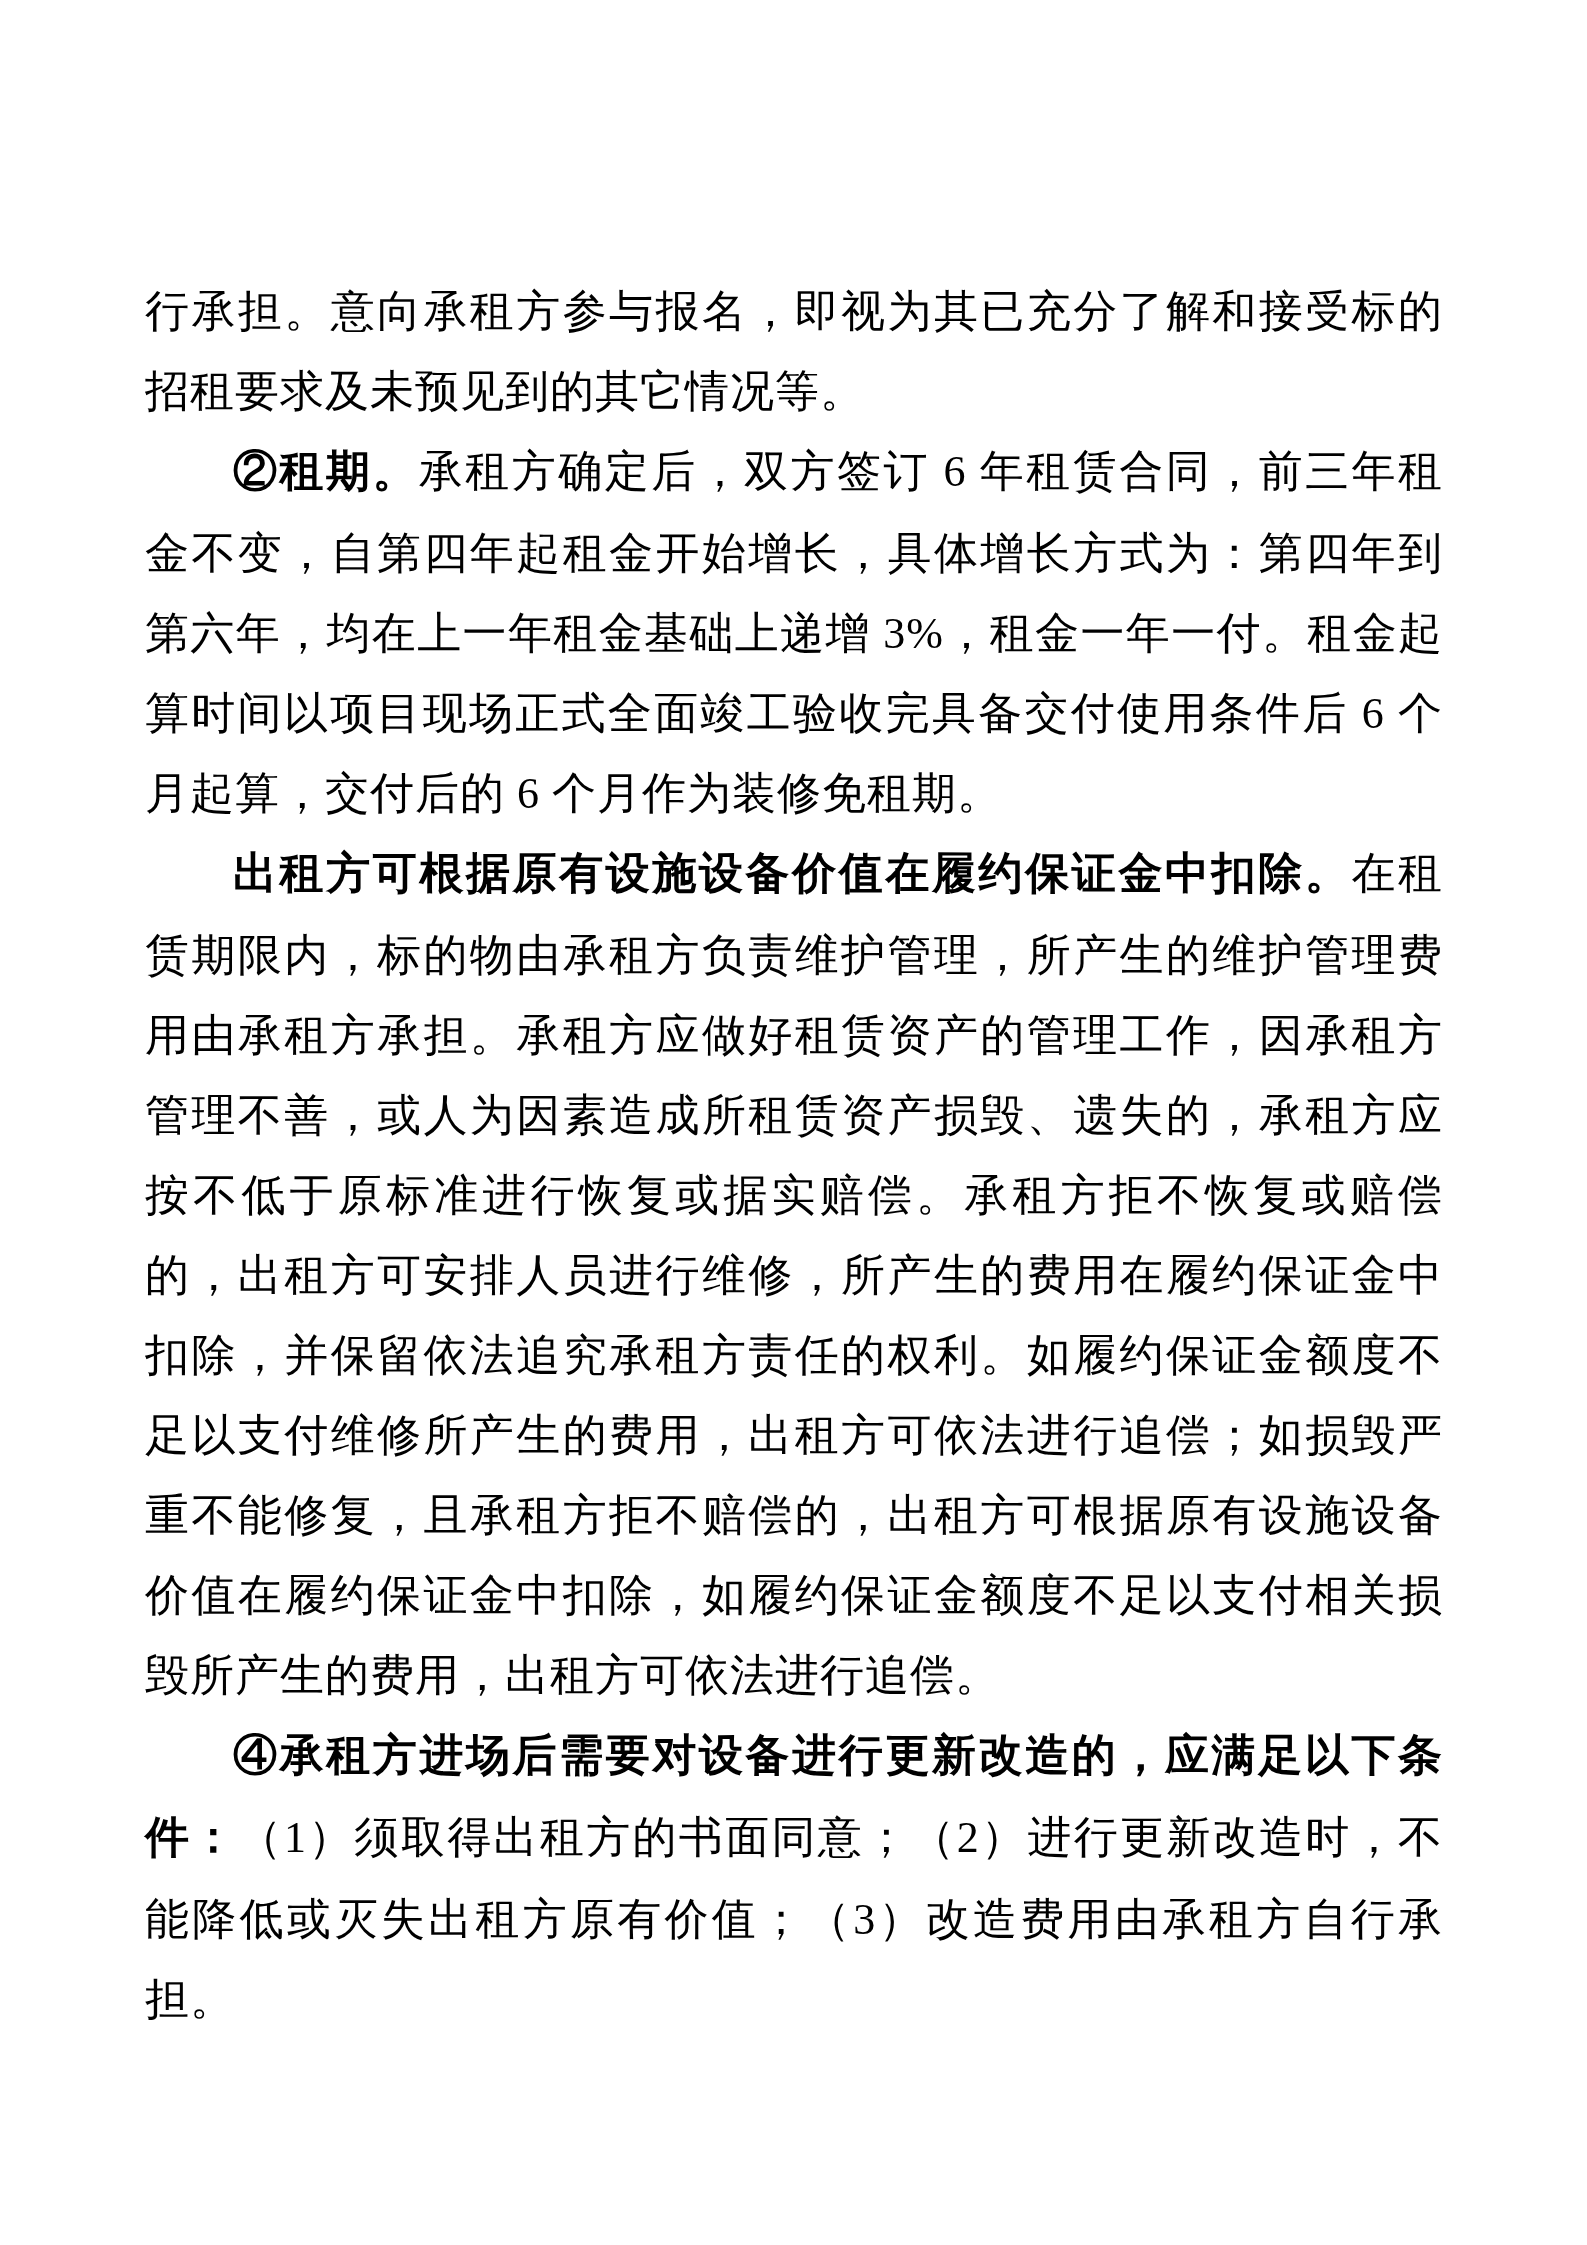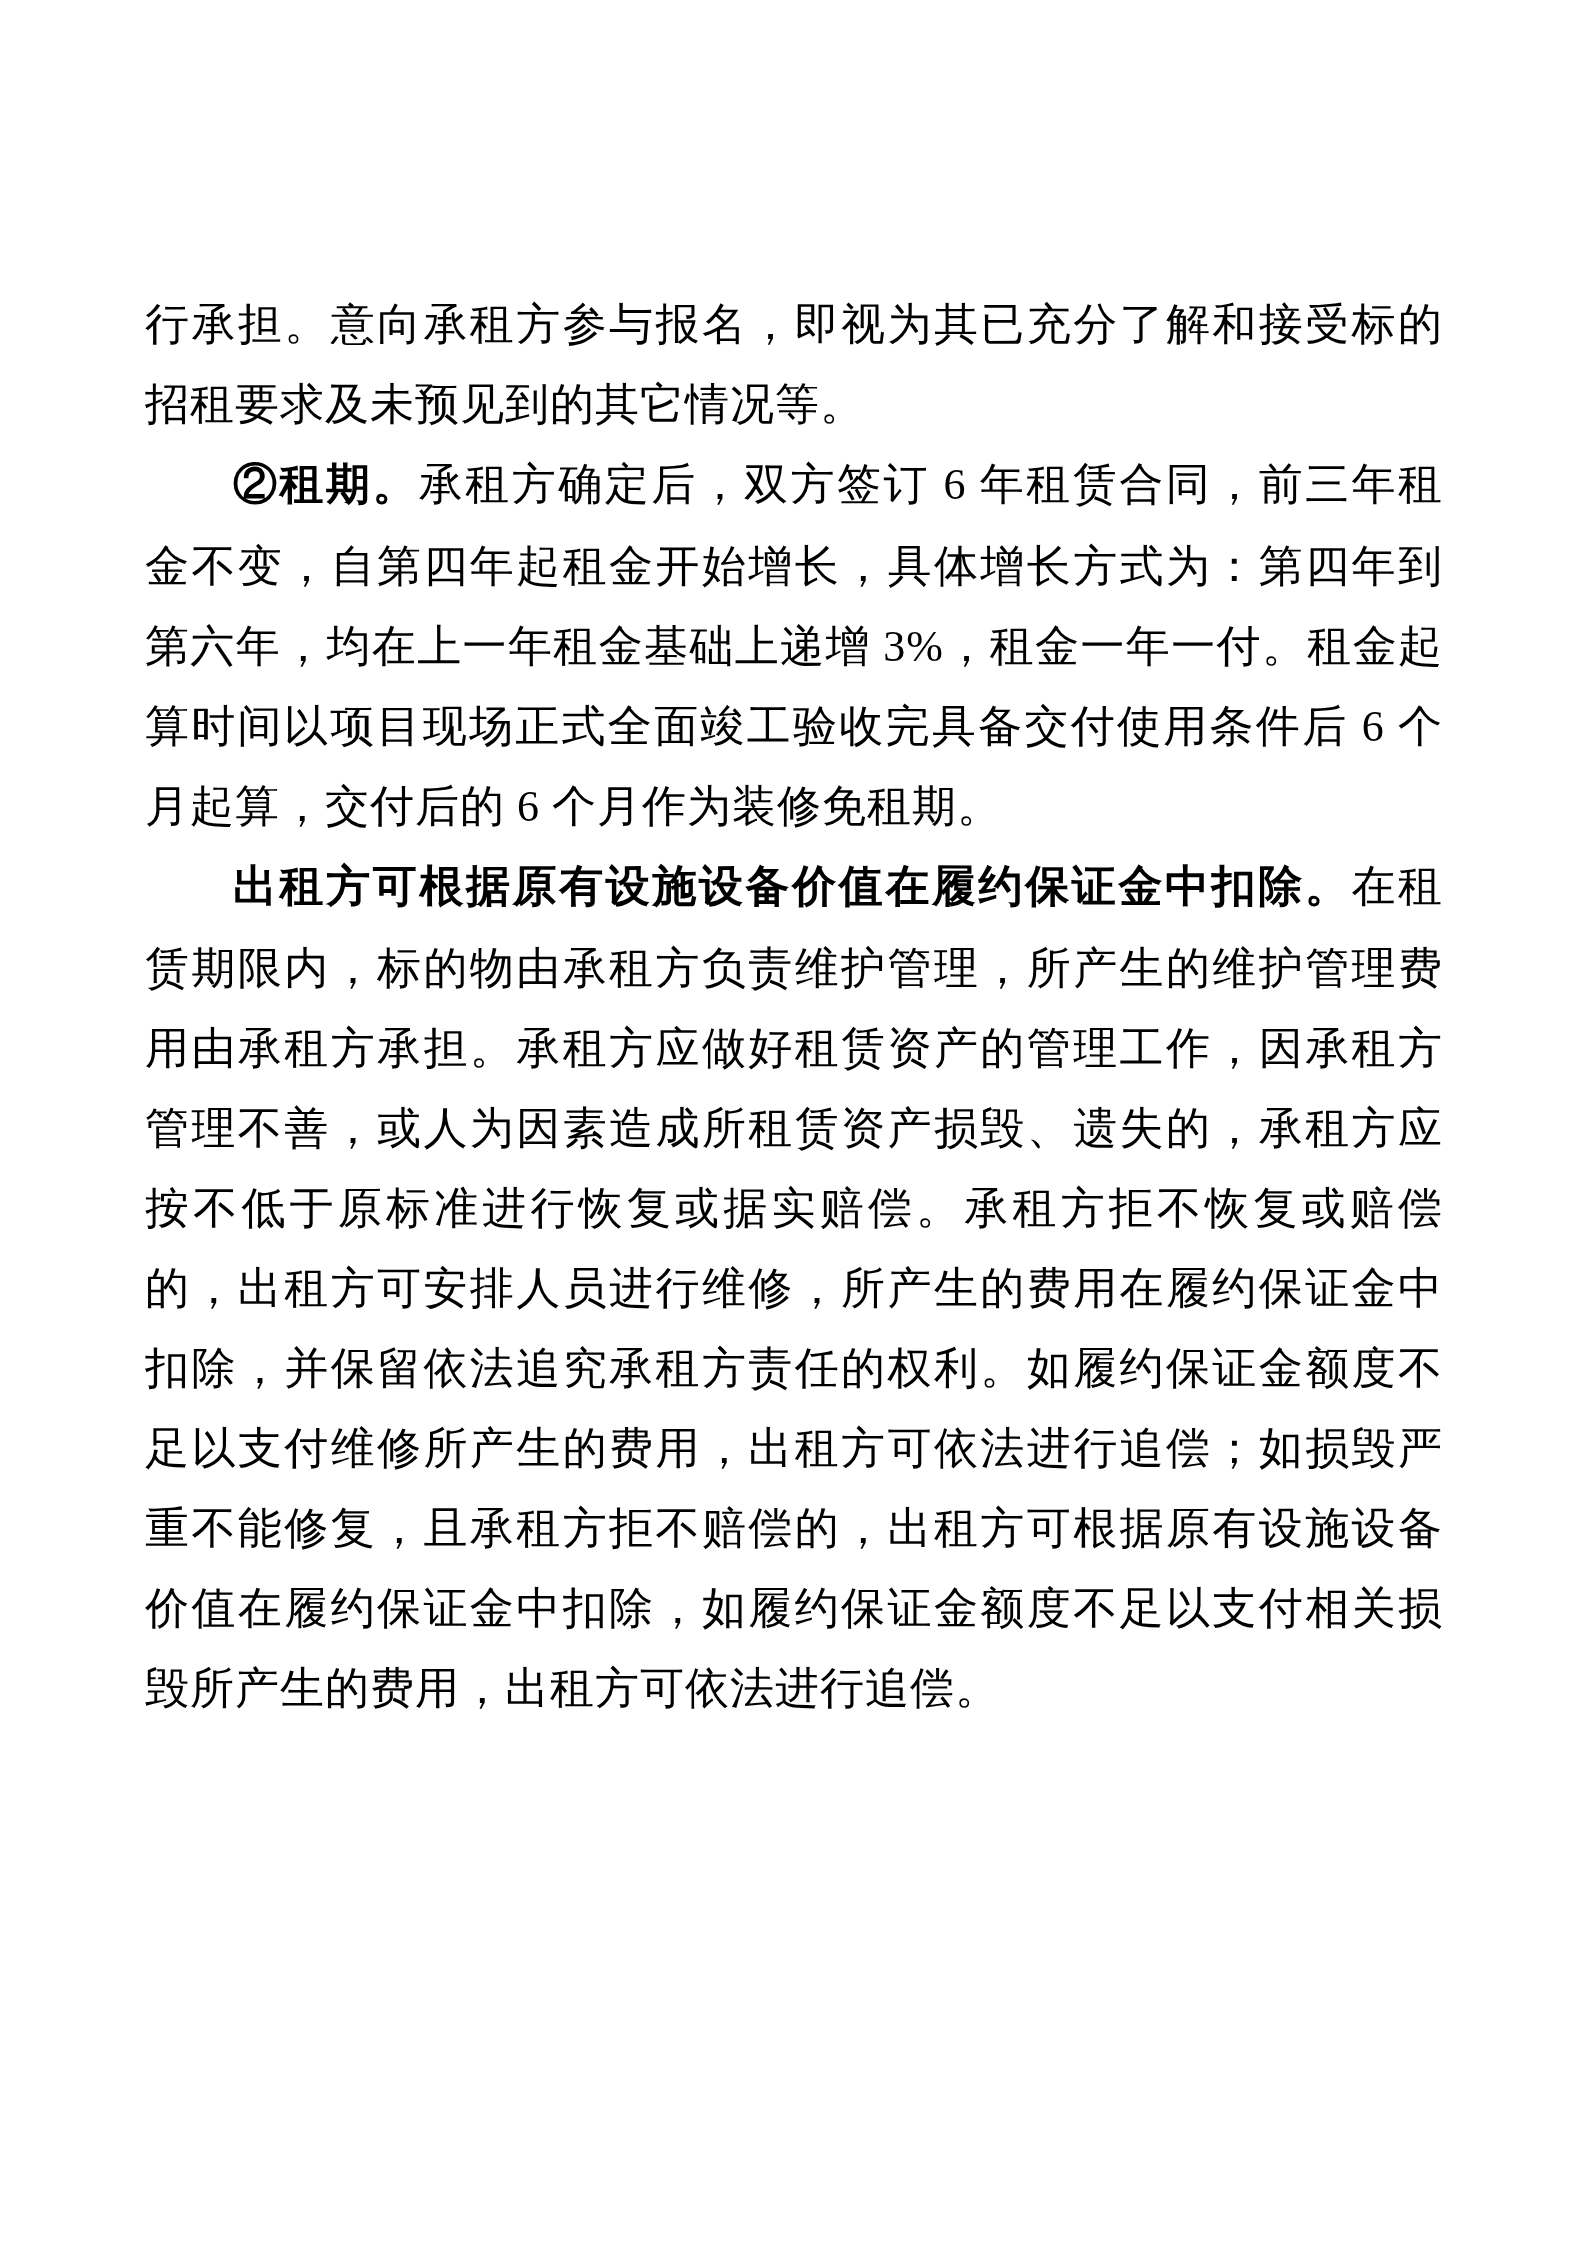--- a/index.html
+++ b/index.html
@@ -11,21 +11,21 @@
     position: relative;
     width: 1587px;
     height: 2245px;
     background: #ffffff;
     overflow: hidden;
     font-family: "Liberation Serif", "DejaVu Serif", serif;
   }
   .content {
     position: absolute;
     left: 145px;
-    top: 285px;
+    top: 272px;
     width: 1298px;
   }
   .para {
     margin: 0;
     padding: 0;
     font-size: 44px;
     line-height: 80px;
     color: #000000;
     text-align: justify;
     text-align-last: left;
@@ -45,15 +45,16 @@
 
 <div class="page">
   <div class="content">
 
     <p class="para"><span>行承担。意向承租方参与报名，即视为其已充分了解和接受标的招租要求及未预见到的其它情况等。</span></p>
 
     <p class="para indent"><span class="lead">②租期。</span><span>承租方确定后，双方签订 6 年租赁合同，前三年租金不变，自第四年起租金开始增长，具体增长方式为：第四年到第六年，均在上一年租金基础上递增 3%，租金一年一付。租金起算时间以项目现场正式全面竣工验收完具备交付使用条件后 6 个月起算，交付后的 6 个月作为装修免租期。</span></p>
 
     <p class="para indent"><span class="lead">出租方可根据原有设施设备价值在履约保证金中扣除。</span><span>在租赁期限内，标的物由承租方负责维护管理，所产生的维护管理费用由承租方承担。承租方应做好租赁资产的管理工作，因承租方管理不善，或人为因素造成所租赁资产损毁、遗失的，承租方应按不低于原标准进行恢复或据实赔偿。承租方拒不恢复或赔偿的，出租方可安排人员进行维修，所产生的费用在履约保证金中扣除，并保留依法追究承租方责任的权利。如履约保证金额度不足以支付维修所产生的费用，出租方可依法进行追偿；如损毁严重不能修复，且承租方拒不赔偿的，出租方可根据原有设施设备价值在履约保证金中扣除，如履约保证金额度不足以支付相关损毁所产生的费用，出租方可依法进行追偿。</span></p>
 
+    <p class="para indent"><span class="lead">④承租方进场后需要对设备进行更新改造的，应满足以下条件：</span><span>（1）须取得出租方的书面同意；（2）进行更新改造时，不能降低或灭失出租方原有价值；（3）改造费用由承租方自行承担。</span></p>
 
   </div>
 </div>
 
 </body></html>

